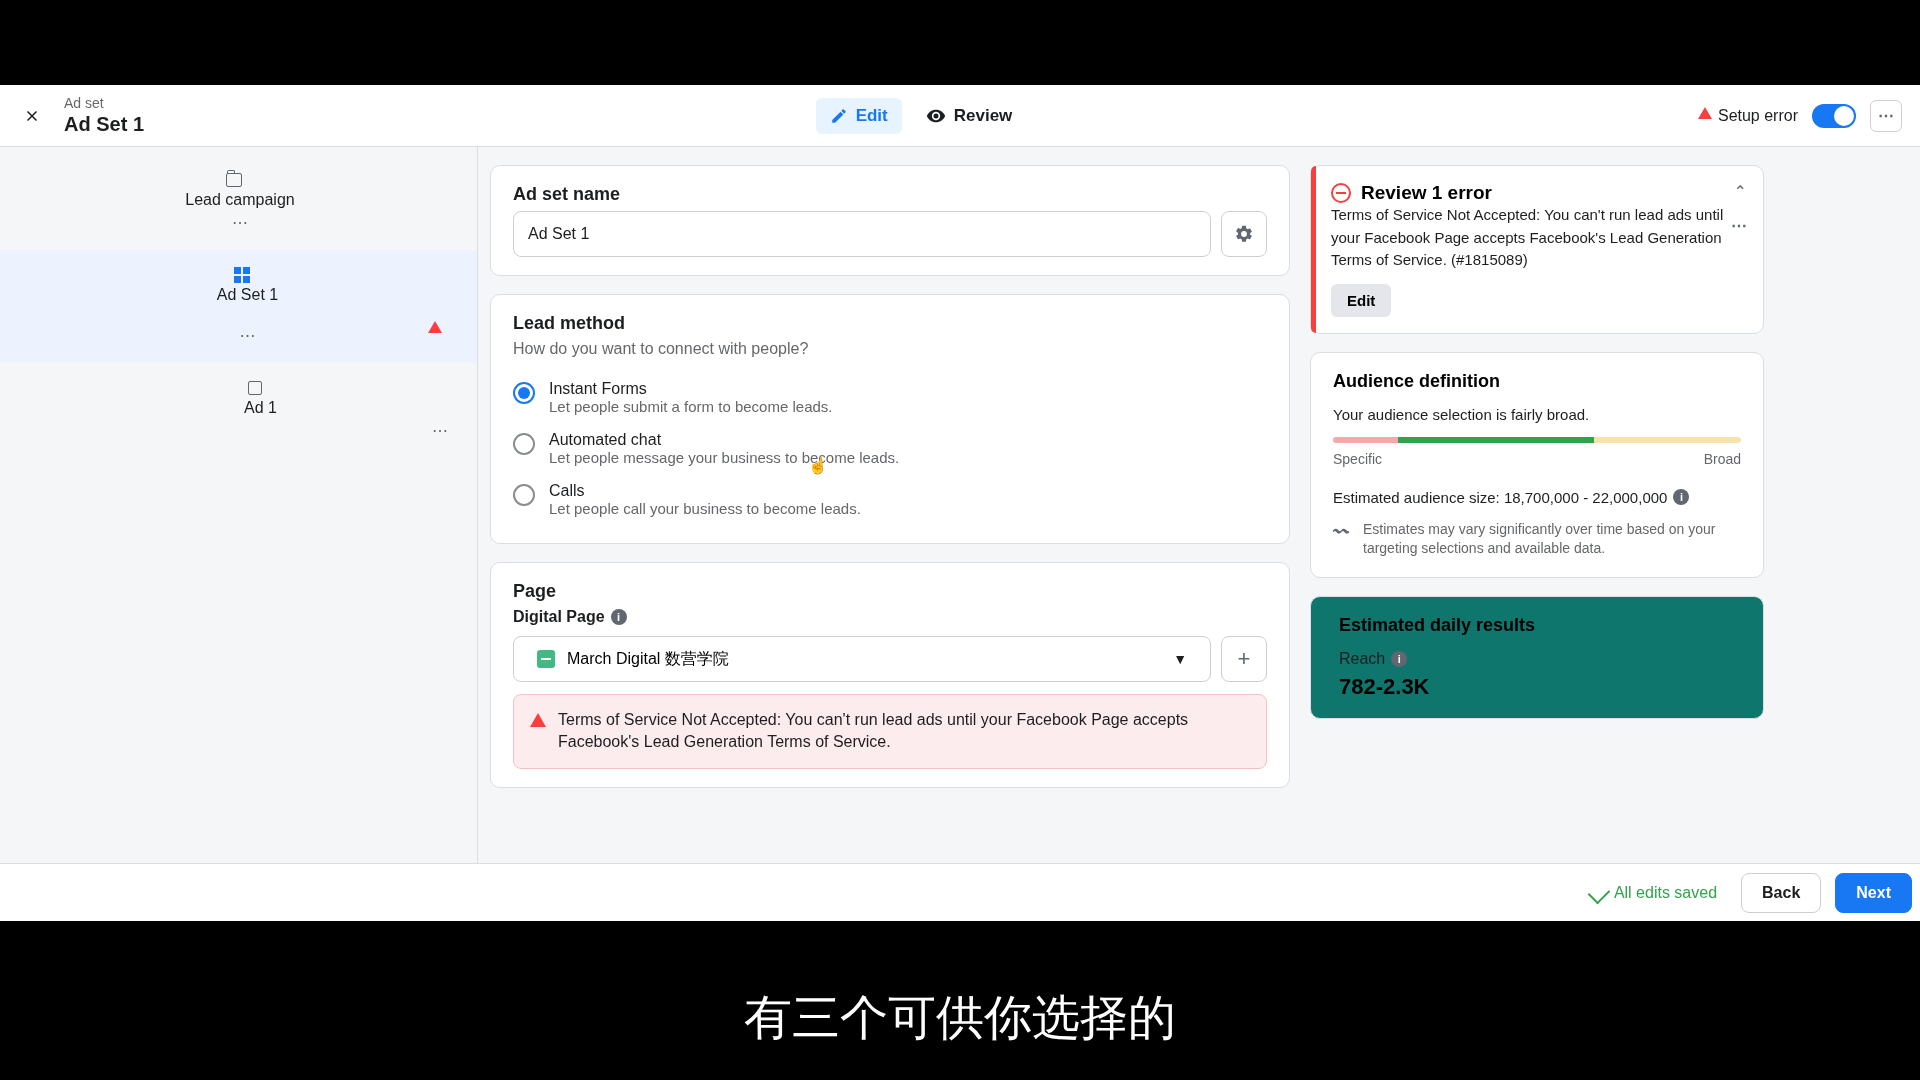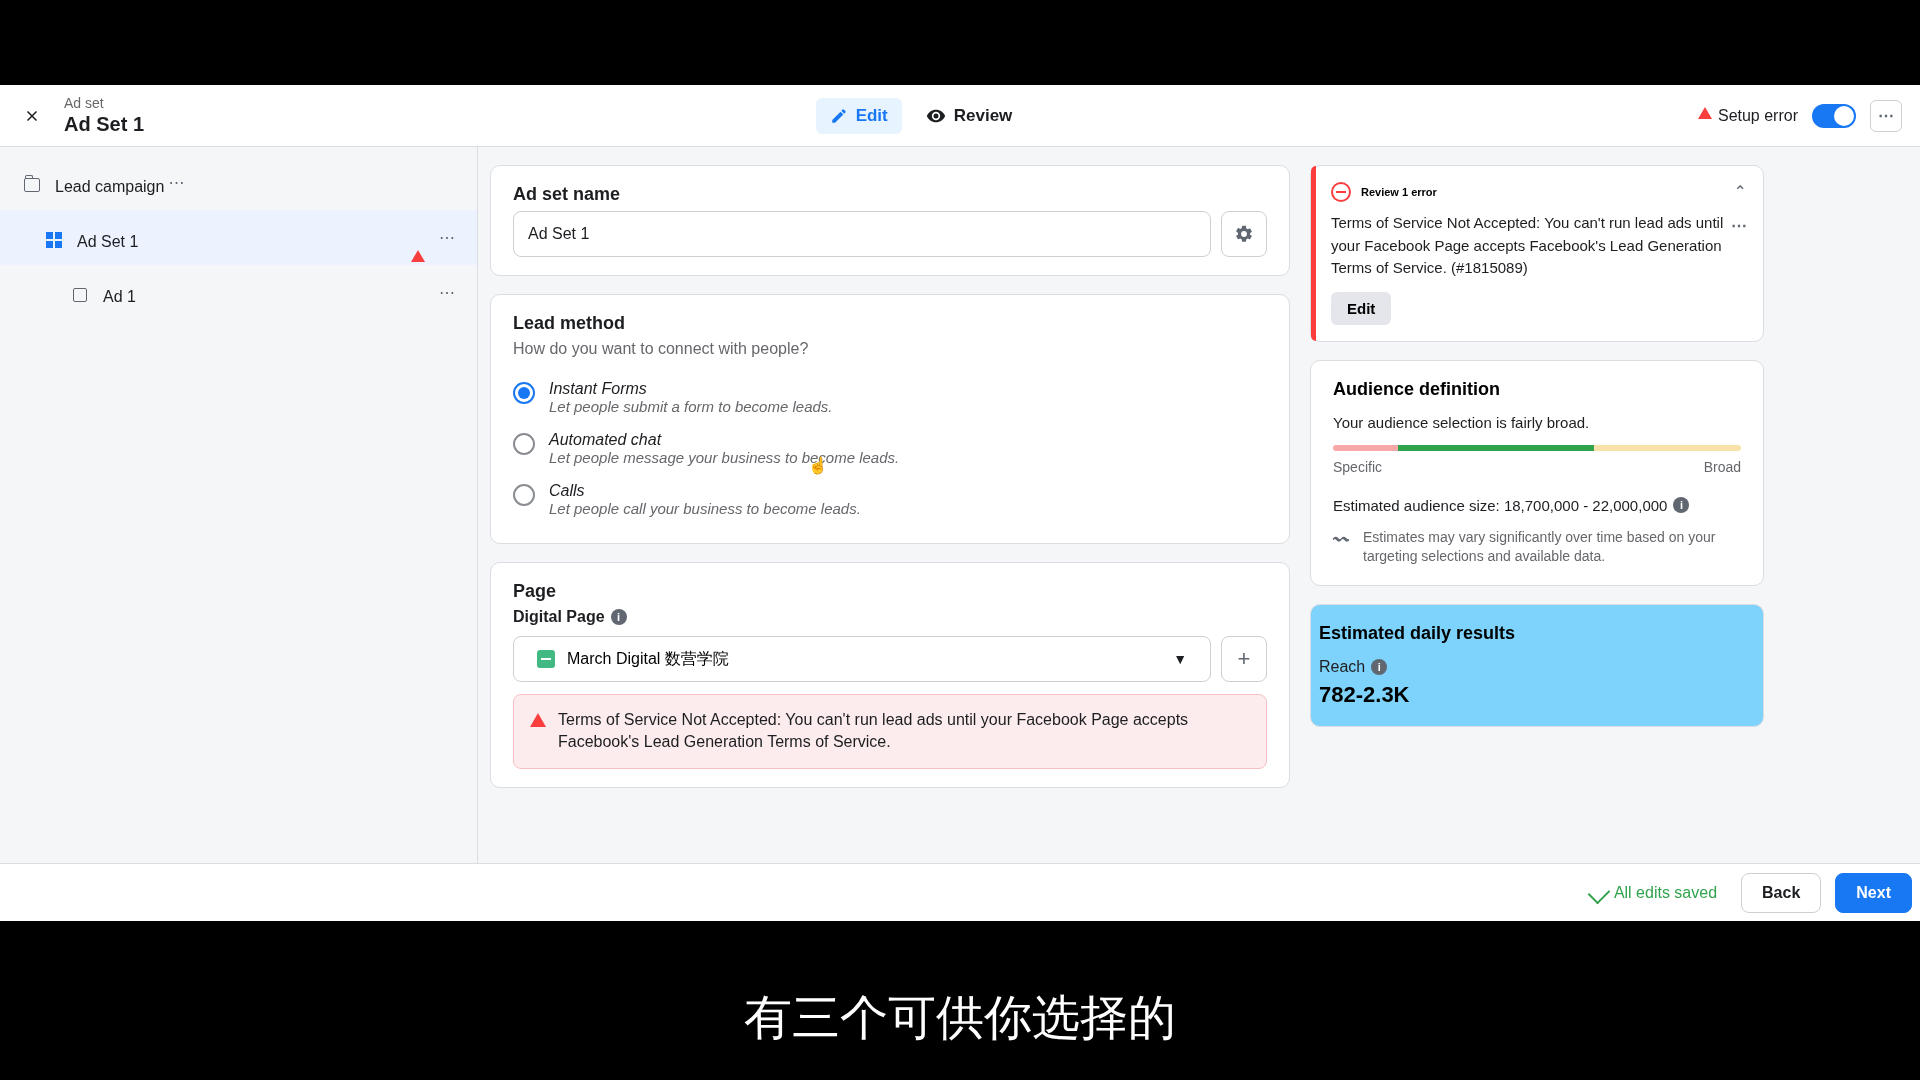--- a/index.html
+++ b/index.html
@@ -20,21 +20,21 @@
 .header-right { display: flex; align-items: center; gap: 14px; }
 .setup-error { display: flex; gap: 6px; font-size: 16px; color: #1c1e21; font-weight: 500; }
 .err-tri { width: 0; height: 0; border-left: 7px solid transparent; border-right: 7px solid transparent; border-bottom: 12px solid #fa3e3e; }
 .toggle { width: 44px; height: 24px; border-radius: 12px; background: #1877f2; position: relative; cursor: pointer; }
 .toggle::after { content: ''; position: absolute; right: 2px; top: 2px; width: 20px; height: 20px; background: #fff; border-radius: 50%; }
 .more-dots { width: 32px; height: 32px; border: 1px solid #ced0d4; border-radius: 6px; display: flex; align-items: center; justify-content: center; cursor: pointer; font-weight: bold; color: #606770; }
 
 
 .body { flex: 1; display: flex; overflow: hidden; }
 .sidebar { width: 478px; background: #f5f6f7; border-right: 1px solid #dadde1; padding-top: 8px; }
-.side-item { display: flex; align-items: flex-end; padding: 14px 18px; font-size: 16px; color: #1c1e21; cursor: pointer; border-left: 3px solid transparent; position: relative; }
+.side-item { display: flex; align-items: center; padding: 14px 25px; font-size: 16px; color: #1c1e21; cursor: pointer; border-left: 3px solid transparent; position: relative; flex-direction: column; }
 .side-item.active { background: #ecf3ff; }
 .side-item .icon-slot { width: 22px; height: 22px; margin-right: 12px; display: flex; align-items: center; justify-content: center; }
 .side-item .warn { margin-left: auto; margin-right: 10px; }
 .side-item .dots { color: #606770; cursor: pointer; padding: 4px; }
 .indent-1 { padding-left: 40px; }
 .indent-2 { padding-left: 66px; }
 .folder-icon { width: 16px; height: 14px; border: 1.5px solid #606770; border-radius: 2px; position: relative; }
 .folder-icon::before { content: ''; position: absolute; top: -4px; left: 0; width: 6px; height: 3px; border: 1.5px solid #606770; border-bottom: none; border-radius: 2px 2px 0 0; }
 .grid-icon { width: 16px; height: 16px; display: grid; grid-template-columns: 1fr 1fr; grid-template-rows: 1fr 1fr; gap: 2px; }
 .grid-icon span { background: #1877f2; }
@@ -42,61 +42,61 @@
 
 
 .main { flex: 1; overflow-y: auto; padding: 18px 12px; display: flex; gap: 20px; }
 .form-col { flex: 1; max-width: 800px; }
 .card { background: #fff; border: 1px solid #dadde1; border-radius: 10px; padding: 18px 22px; margin-bottom: 18px; }
 .card-title { font-size: 18px; font-weight: 700; color: #1c1e21; margin-bottom: 6px; }
 .card-sub { font-size: 16px; color: #65676b; margin-bottom: 14px; }
 .input-row { display: flex; gap: 10px; }
 .text-input { flex: 1; height: 46px; border: 1px solid #ccd0d5; border-radius: 8px; padding: 0 14px; font-size: 16px; color: #1c1e21; }
 .gear-btn { width: 46px; height: 46px; border: 1px solid #ccd0d5; border-radius: 8px; display: flex; align-items: center; justify-content: center; cursor: pointer; color: #606770; font-size: 20px; }
-.radio-opt { display: flex; gap: 14px; padding: 8px 0; cursor: pointer; font-style: italic; }
+.radio-opt { display: flex; gap: 14px; padding: 8px 0; cursor: pointer; }
 .radio { width: 22px; height: 22px; border: 2px solid #8a8d91; border-radius: 50%; flex: none; margin-top: 2px; position: relative; }
 .radio.checked { border-color: #1877f2; }
 .radio.checked::after { content: ''; position: absolute; top: 3px; left: 3px; width: 12px; height: 12px; background: #1877f2; border-radius: 50%; }
 .opt-title { font-size: 16px; color: #1c1e21; }
 .opt-desc { font-size: 15px; color: #65676b; }
 .label-row { font-size: 16px; font-weight: 600; color: #1c1e21; margin-bottom: 10px; display: flex; align-items: center; gap: 6px; }
 .info-dot { width: 16px; height: 16px; background: #606770; color: #fff; border-radius: 50%; font-size: 11px; display: flex; align-items: center; justify-content: center; font-weight: bold; }
 .select-row { display: flex; gap: 10px; }
 .select { flex: 1; height: 46px; border: 1px solid #ccd0d5; border-radius: 8px; padding: 0 23px; display: flex; align-items: center; cursor: pointer; position: relative; }
 .select .page-ico { width: 18px; height: 18px; background: #42b883; border-radius: 3px; margin-right: 12px; position: relative; }
 .select .page-ico::after { content: ''; position: absolute; left: 4px; top: 8px; width: 10px; height: 2px; background: #fff; }
 .select .chev { margin-left: auto; color: #1c1e21; font-size: 14px; }
 .plus-btn { width: 46px; height: 46px; border: 1px solid #ccd0d5; border-radius: 8px; display: flex; align-items: center; justify-content: center; cursor: pointer; font-size: 22px; color: #606770; }
 .inline-error { margin-top: 12px; background: #fdeced; border: 1px solid #f7c0c3; border-radius: 8px; padding: 14px 16px; display: flex; gap: 12px; font-size: 16px; color: #1c1e21; line-height: 1.4; }
 .err-tri-sm { width: 0; height: 0; border-left: 8px solid transparent; border-right: 8px solid transparent; border-bottom: 14px solid #fa3e3e; flex: none; margin-top: 4px; }
 
 
 .right-col { width: 454px; flex: none; }
 .alert-card { border-left: 5px solid #fa3e3e; background: #fff; border: 1px solid #dadde1; border-radius: 10px; padding: 16px 20px; margin-bottom: 18px; position: relative; }
 .alert-card .border-strip { position: absolute; left: 0; top: 0; bottom: 0; width: 5px; background: #fa3e3e; border-radius: 10px 0 0 10px; }
-.alert-head { display: flex; align-items: center; gap: 10px; font-size: 11px; font-weight: 700; margin-bottom: 10px; }
+.alert-head { display: flex; align-items: center; gap: 10px; font-size: 19px; font-weight: 700; }
 .minus-circle { width: 20px; height: 20px; border: 2px solid #fa3e3e; border-radius: 50%; position: relative; }
 .minus-circle::after { content: ''; position: absolute; left: 3px; top: 7px; width: 10px; height: 2px; background: #fa3e3e; }
 .alert-body { font-size: 15px; color: #1c1e21; line-height: 1.5; margin-bottom: 12px; }
 .edit-btn { display: inline-block; padding: 8px 16px; background: #e4e6eb; border-radius: 6px; font-size: 15px; font-weight: 600; cursor: pointer; }
 .alert-card .chev-up { position: absolute; right: 16px; top: 16px; cursor: pointer; color: #606770; }
 .alert-card .dots-r { position: absolute; right: 16px; top: 50px; cursor: pointer; color: #606770; font-weight: bold; }
 .aud-card { background: #fff; border: 1px solid #dadde1; border-radius: 10px; padding: 18px 22px; margin-bottom: 18px; }
 .aud-title { font-size: 18px; font-weight: 700; margin-bottom: 14px; }
 .aud-text { font-size: 15px; color: #1c1e21; margin-bottom: 14px; }
 .gauge { height: 6px; border-radius: 3px; display: flex; overflow: hidden; margin-bottom: 8px; }
 .gauge .g1 { background: #f7a9a9; flex: 0 0 16%; }
 .gauge .g2 { background: #31a24c; flex: 0 0 48%; }
 .gauge .g3 { background: #f7e3a9; flex: 1; }
 .gauge-labels { display: flex; justify-content: space-between; font-size: 14px; color: #65676b; margin-bottom: 22px; }
 .aud-size { font-size: 15px; color: #1c1e21; display: flex; align-items: center; gap: 6px; margin-bottom: 14px; }
 .aud-note { font-size: 14px; color: #65676b; display: flex; gap: 10px; line-height: 1.4; }
 .trend-icon { width: 20px; height: 20px; flex: none; position: relative; }
 .trend-icon::after { content: '〰'; position: absolute; font-size: 16px; color: #606770; }
-.est-card { background: #7dd3fc; border: 1px solid #dadde1; border-radius: 10px; padding: 18px 8px; }
+.est-card { background: #0f766e; border: 1px solid #dadde1; border-radius: 10px; padding: 18px 28px; }
 .est-title { font-size: 18px; font-weight: 700; margin-bottom: 14px; }
 .reach-label { font-size: 16px; color: #1c1e21; display: flex; align-items: center; gap: 6px; margin-bottom: 6px; }
 .reach-val { font-size: 22px; font-weight: 700; }
 
 
 .footer { height: 58px; background: #fff; border-top: 1px solid #dadde1; display: flex; align-items: center; justify-content: flex-end; padding: 0 8px; gap: 14px; }
 .saved { color: #31a24c; display: flex; align-items: center; gap: 6px; font-size: 16px; margin-right: 10px; }
 .check { width: 18px; height: 14px; border-left: 2px solid #31a24c; border-bottom: 2px solid #31a24c; transform: rotate(-45deg); }
 .btn { padding: 10px 20px; border-radius: 8px; font-size: 16px; font-weight: 600; cursor: pointer; }
 .btn-secondary { background: #fff; border: 1px solid #ccd0d5; color: #1c1e21; }

